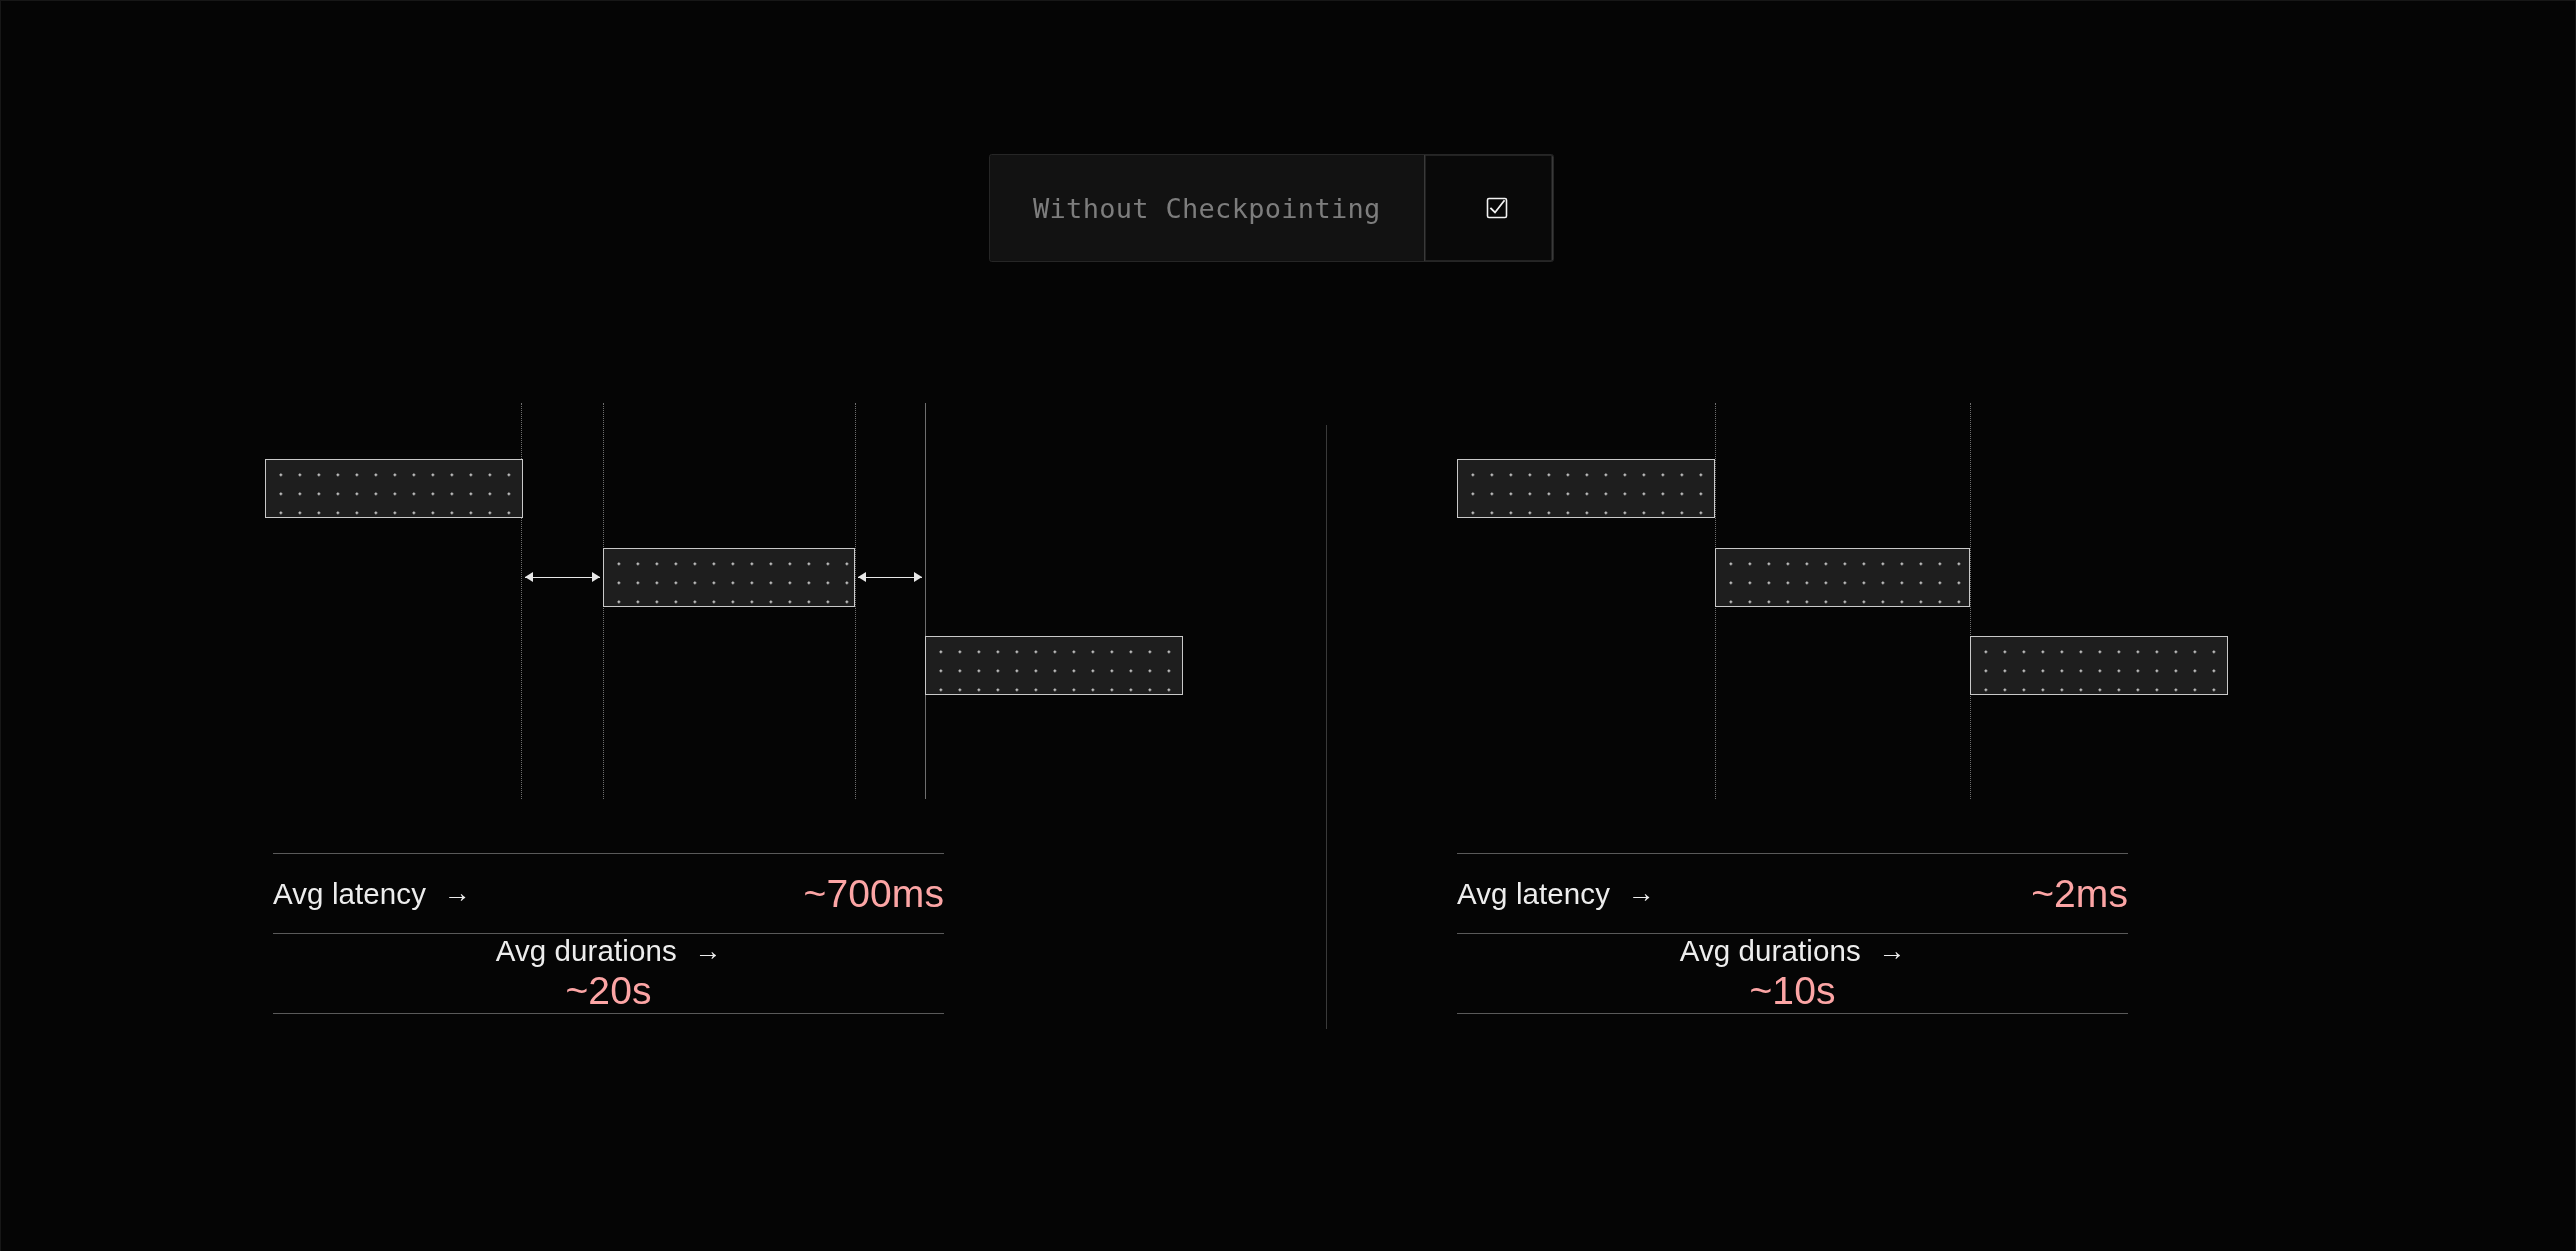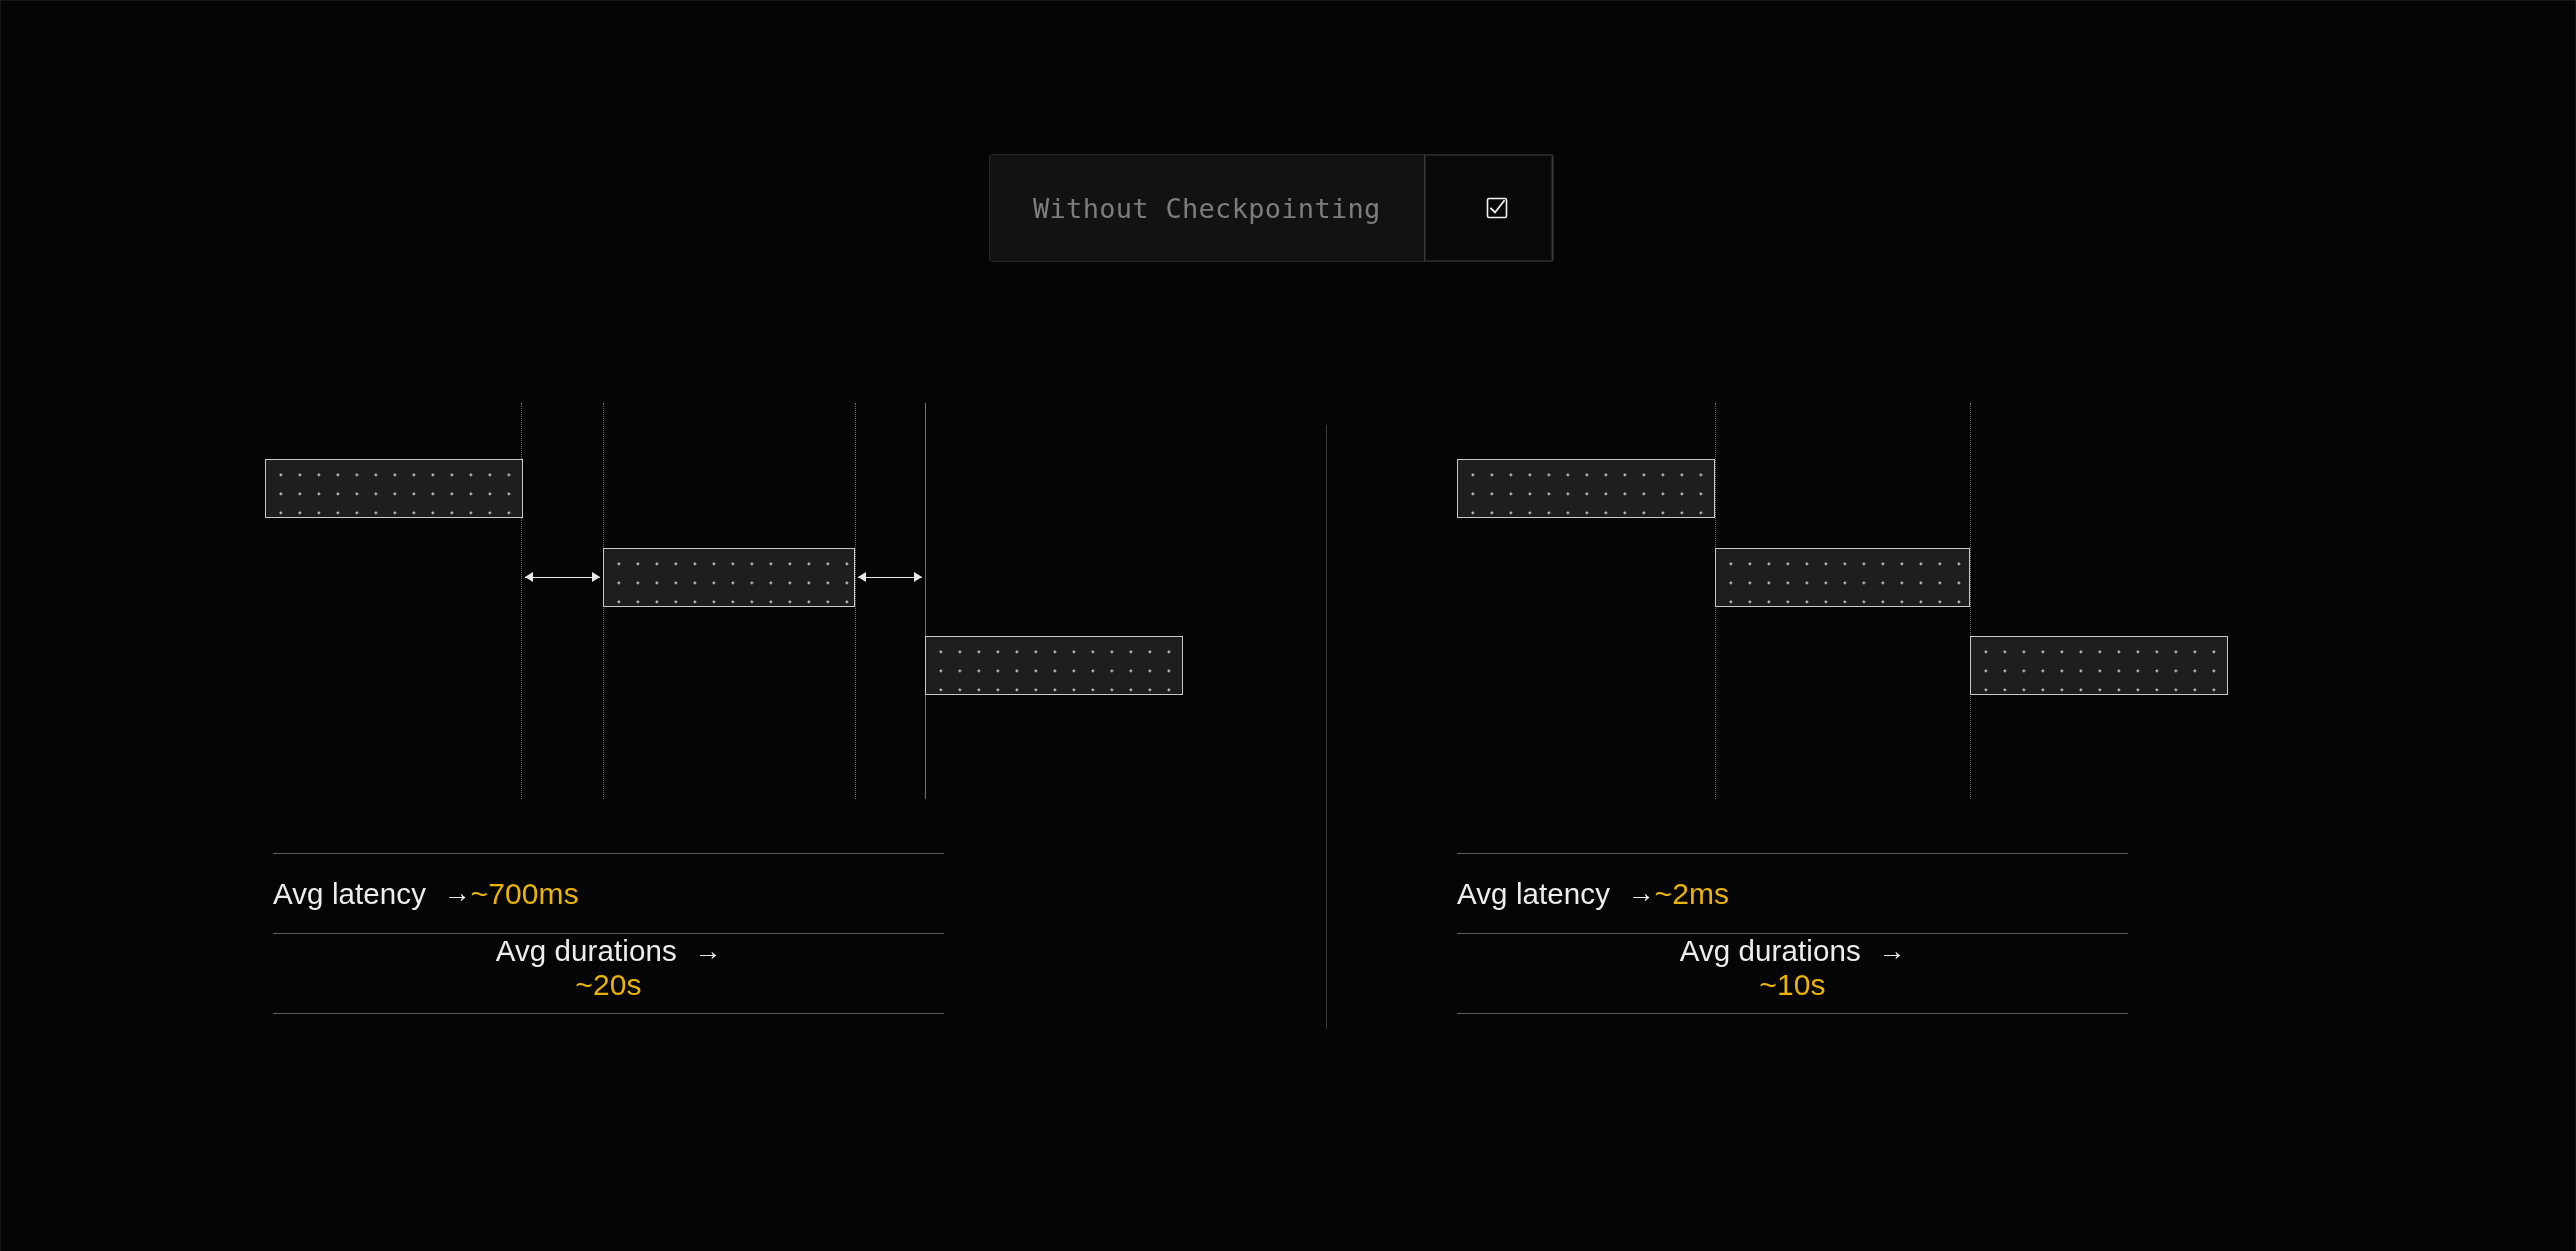--- a/index.html
+++ b/index.html
@@ -130,30 +130,31 @@
   .stats {
     position: absolute;
     width: 671px;
   }
   .stats.left  { left: 272px;  top: 852px; }
   .stats.right { left: 1456px; top: 852px; }
 
   .stat-row {
     display: flex;
     align-items: center;
+    justify-content: space-between;
     height: 79px;
     border-top: 0.7px solid #5a5a5a;
     color: #ededed;
     font-size: 29.5px;
     letter-spacing: 0.1px;
   }
   .stat-row:last-child { border-bottom: 0.7px solid #5a5a5a; flex-direction: column; }
   .stat-label { display: flex; align-items: center; gap: 17.4px; }
   .arrow-glyph { font-size: 27px; color: #ededed; line-height: 1; }
-  .stat-value { font-size: 30px; color: #eab308; }
+  .stat-value { font-size: 39px; color: #fca5a5; }
 </style>
 </head>
 <body>
 
 <div id="root">
 
   <div class="toggle-wrap">
     <div class="toggle">
       <div class="toggle-opt">
         <span>Without Checkpointing</span>

